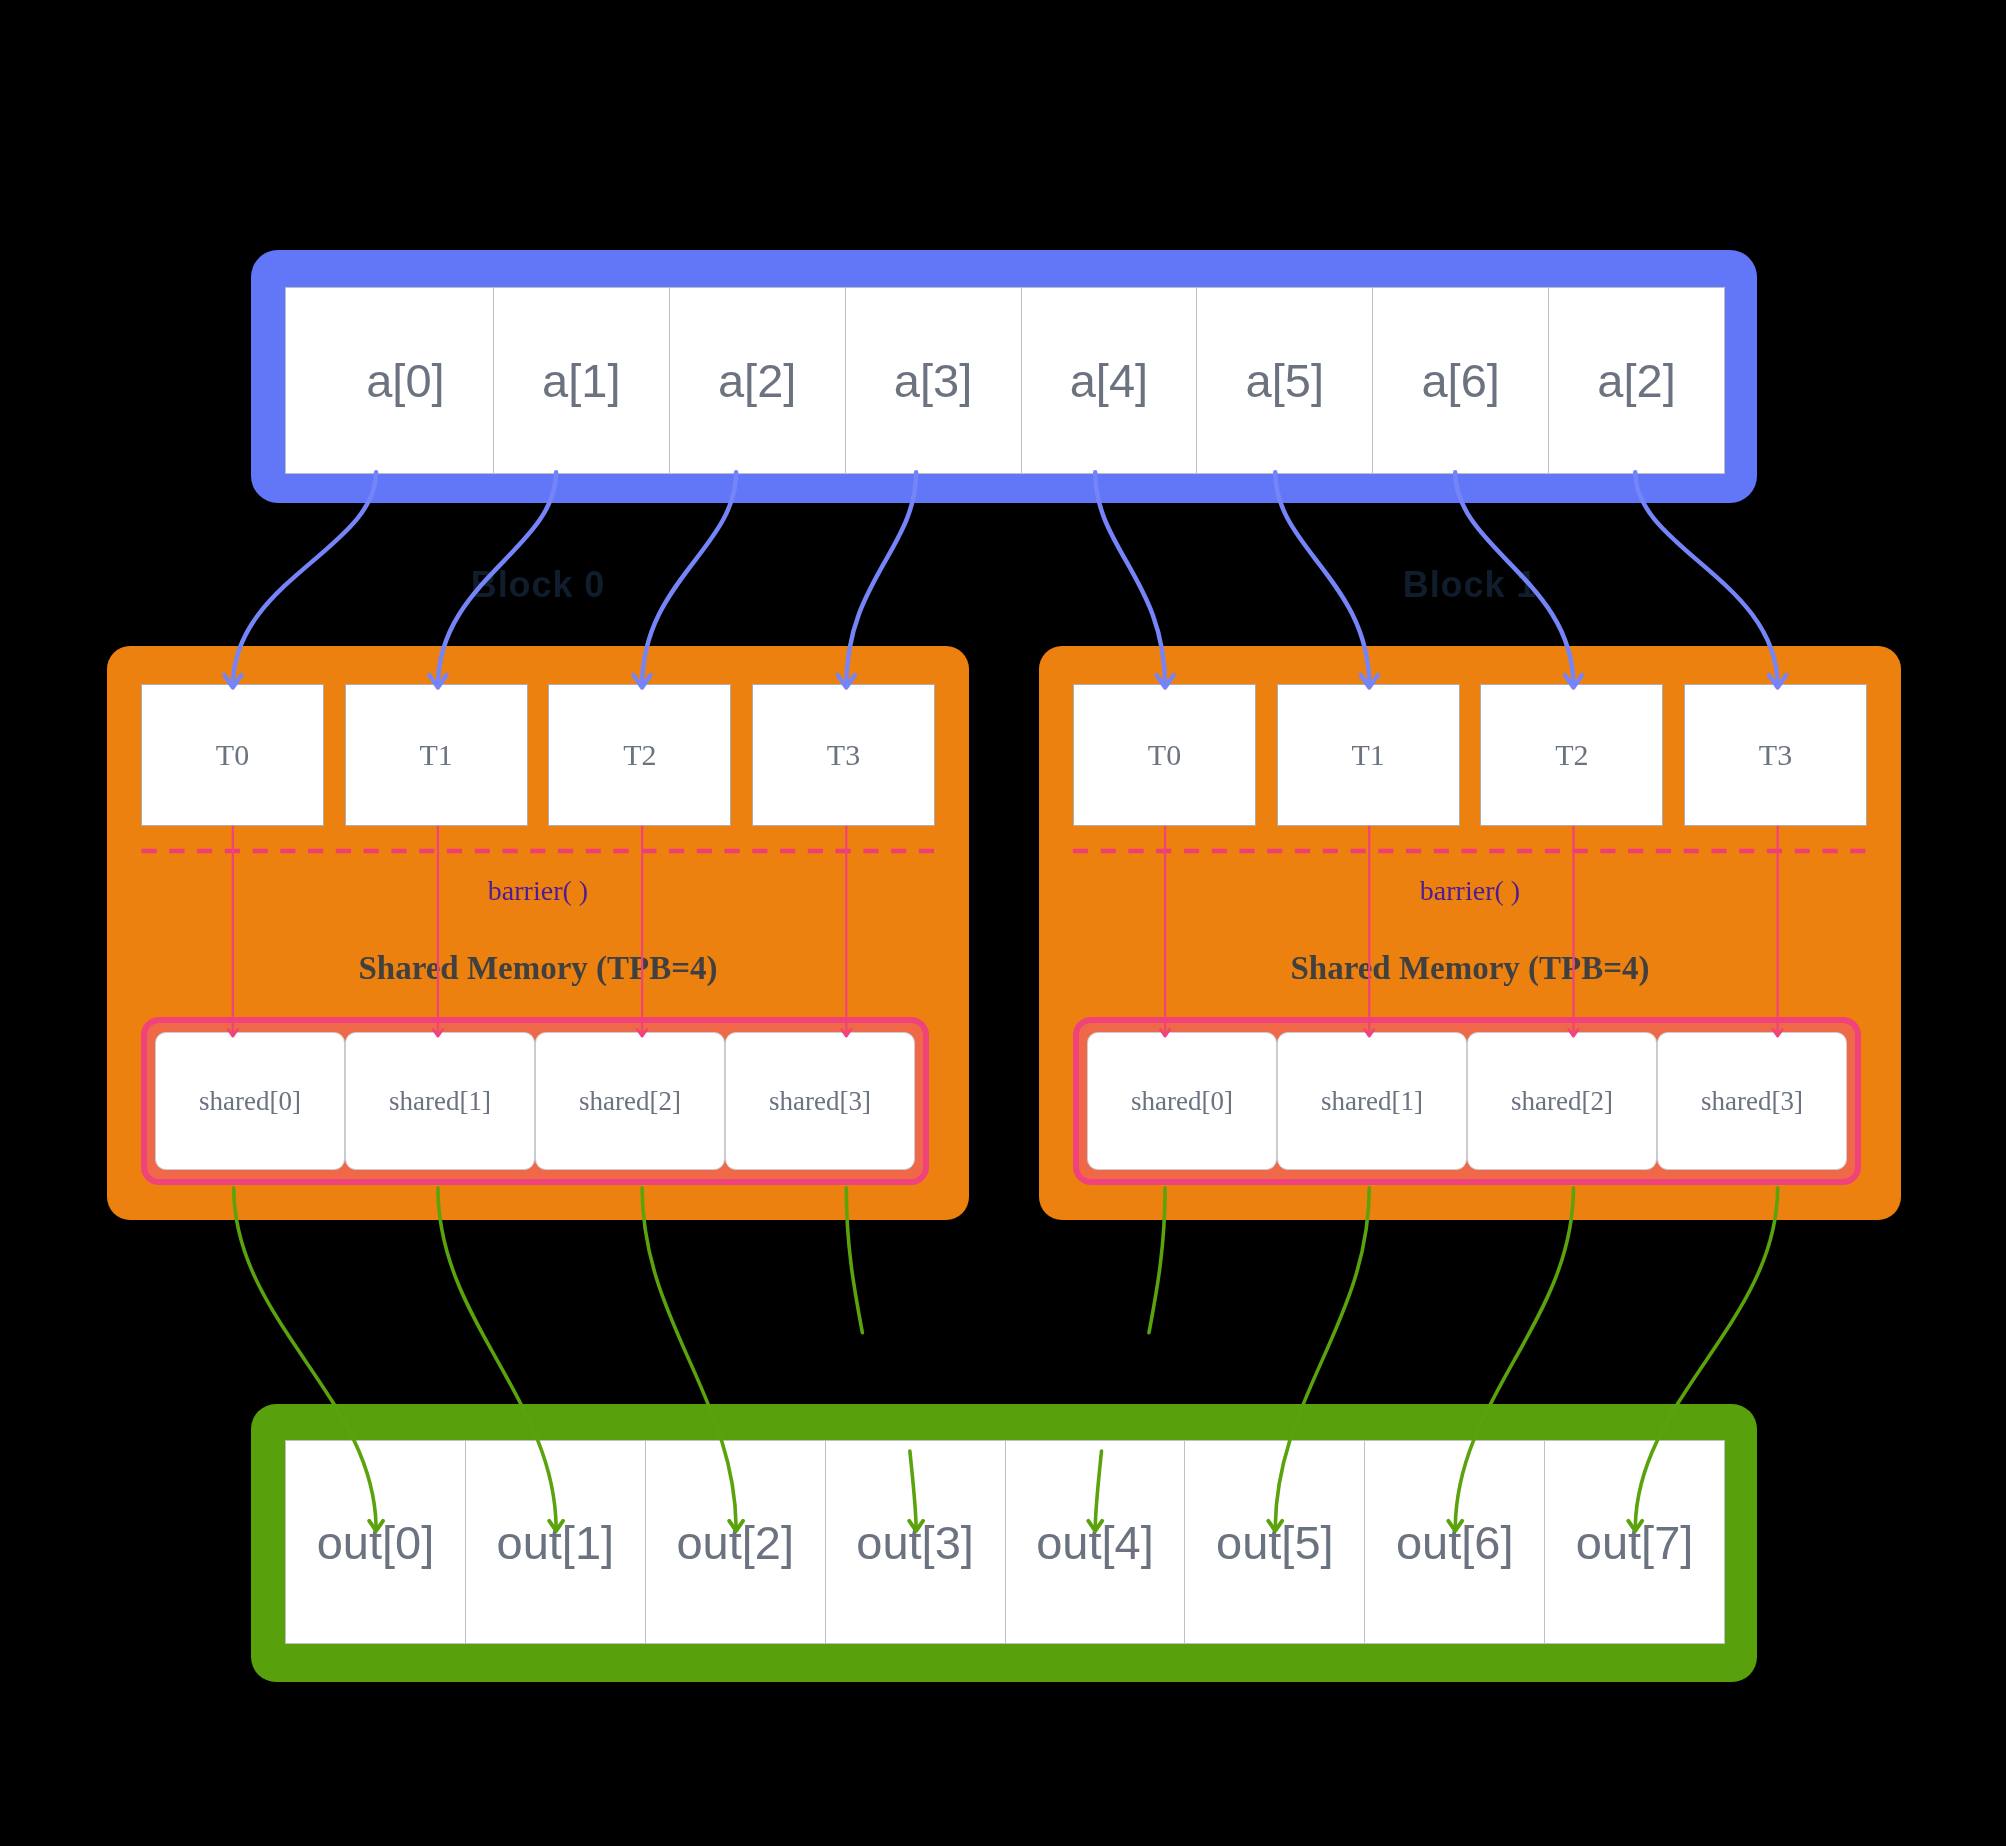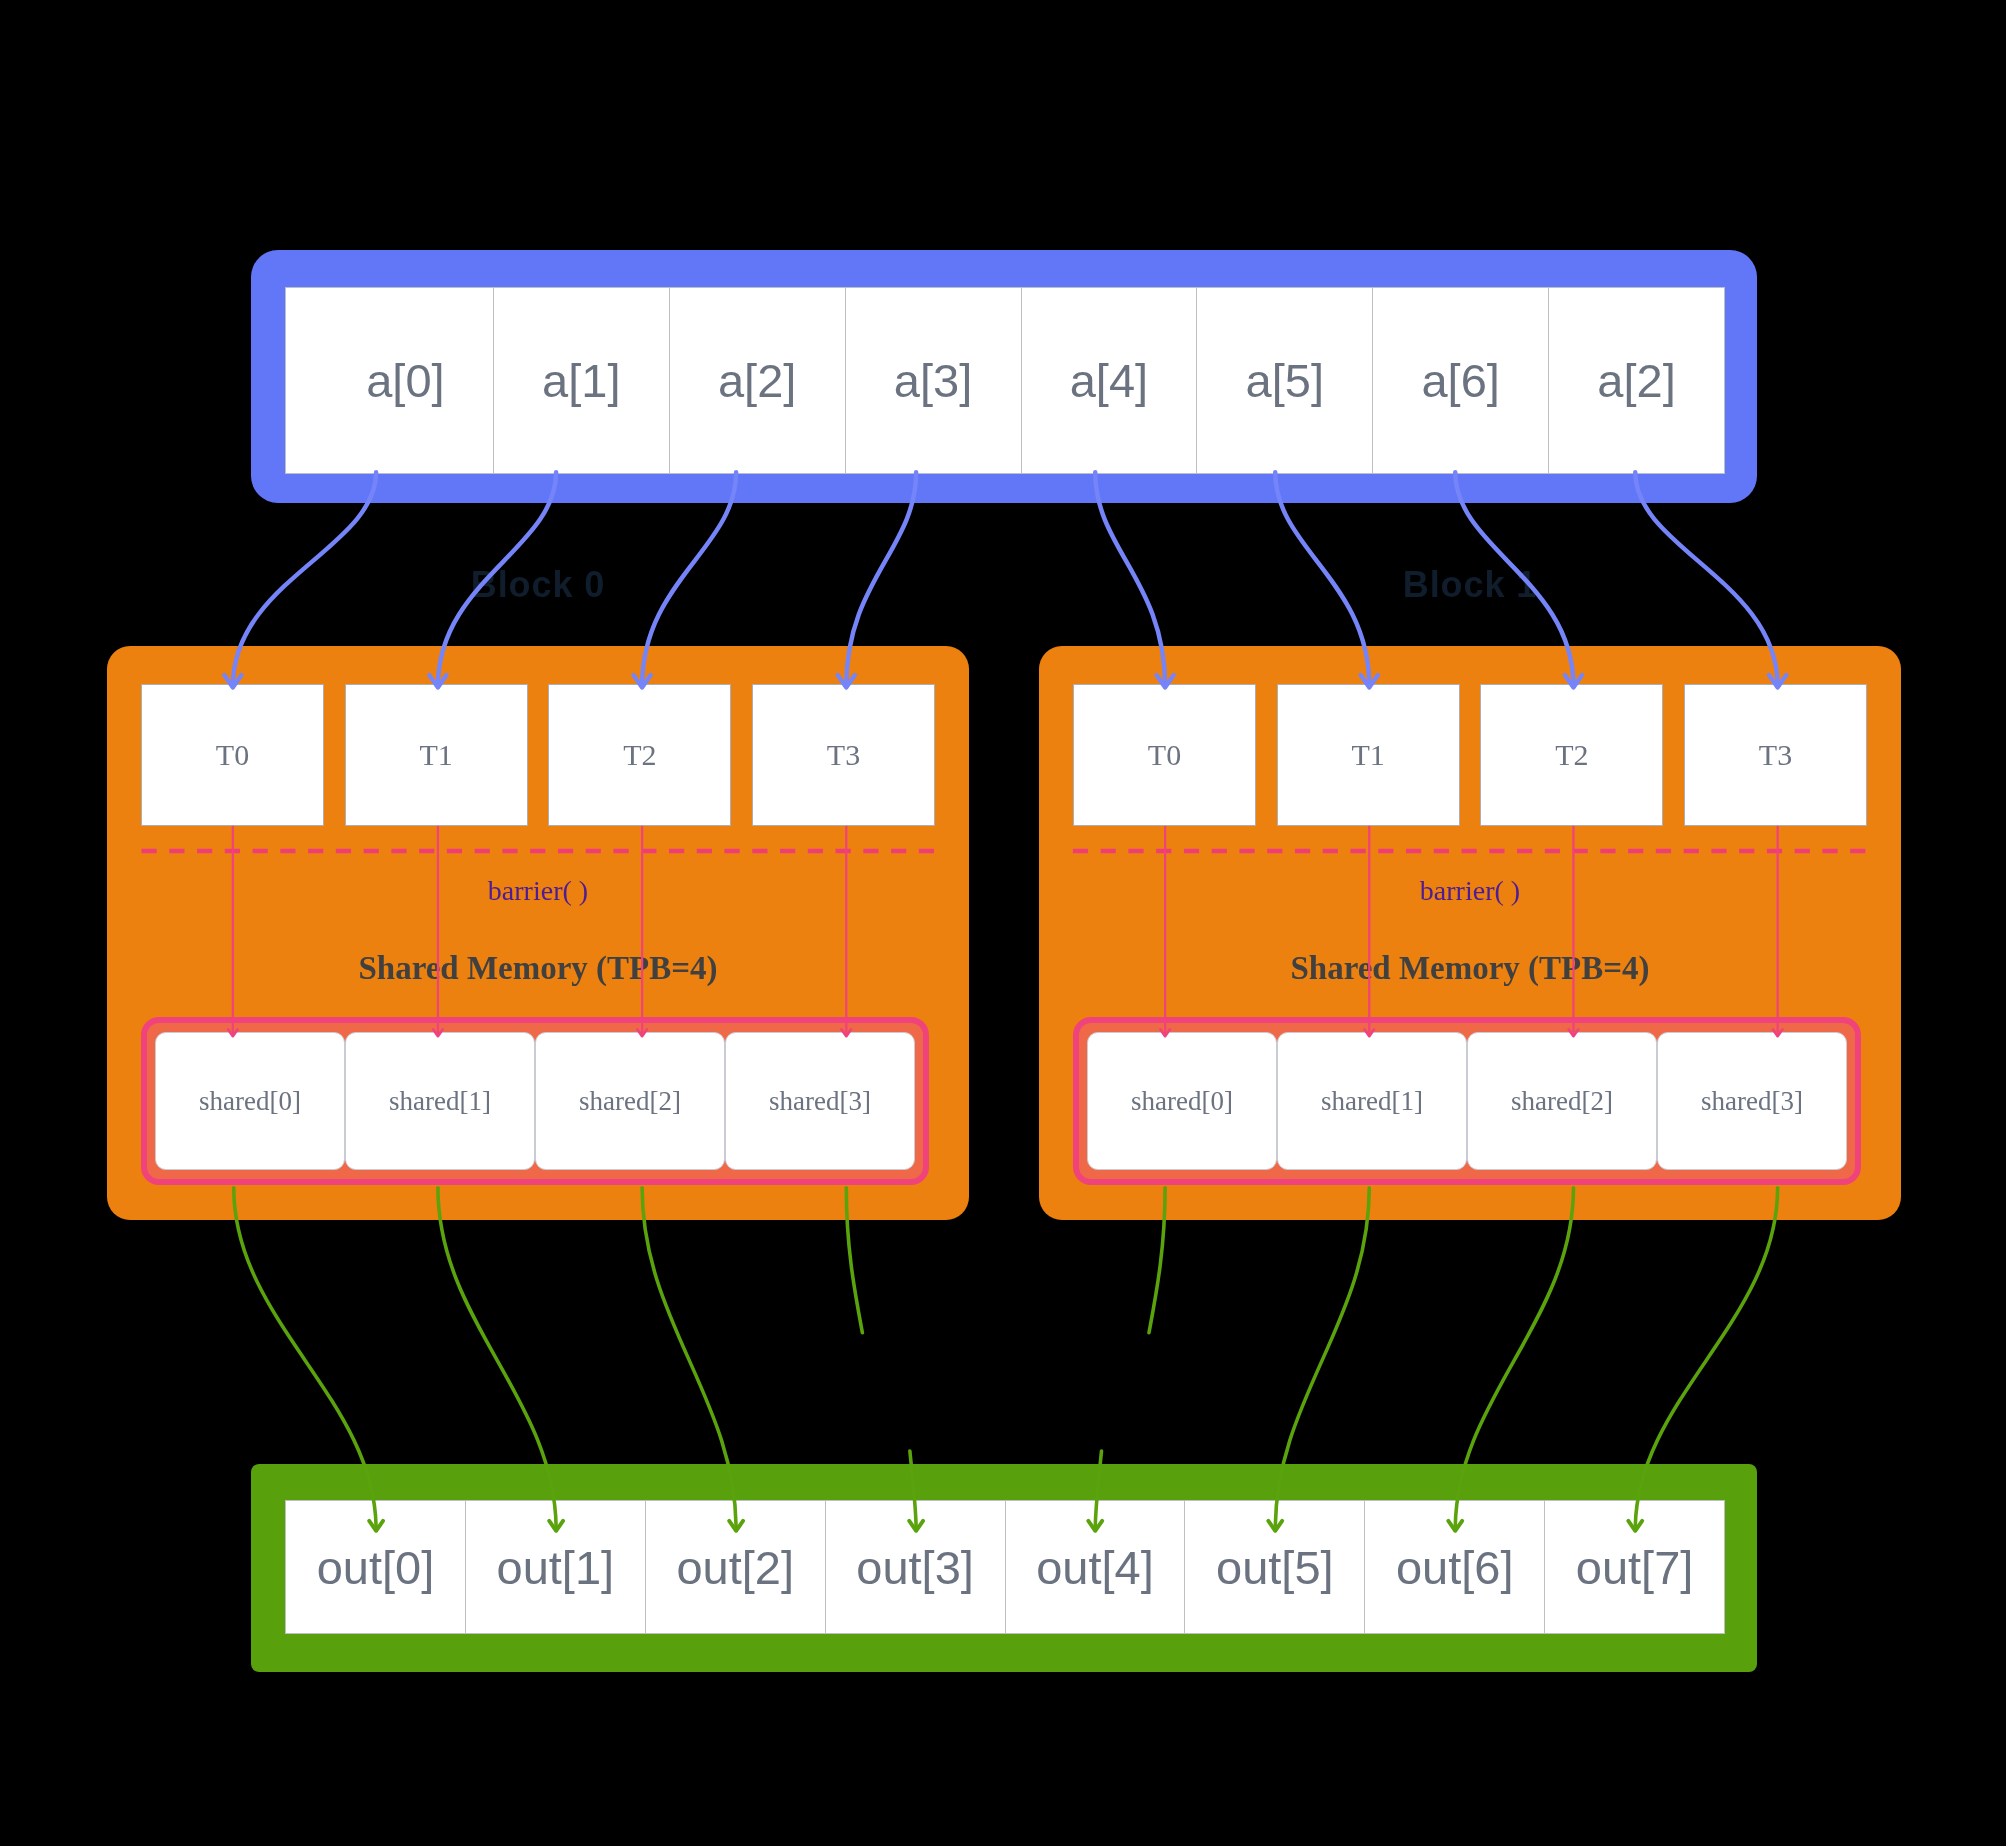--- a/index.html
+++ b/index.html
@@ -7,21 +7,21 @@
     position:relative;
     width:2006px;
     height:1847px;
     background:#000000;
     font-family:"Liberation Sans", sans-serif;
     overflow:hidden;
   }
   
   .array-box{position:absolute;left:251px;width:1506px;box-sizing:border-box;}
   .array-box.blue{top:250px;height:253px;background:#6277F8;border-radius:27px;}
-  .array-box.green{top:1464px;height:208px;background:#58A00C;border-radius:8px;}
+  .array-box.green{top:1404px;height:278px;background:#58A00C;border-radius:25px;}
   .strip{
     position:absolute;left:34px;right:32px;
     background:#ffffff;border:1.8px solid #BCBFC4;
     display:flex;box-sizing:border-box;
   }
   .array-box.blue  .strip{top:37px;bottom:29px;padding-left:32px;}
   .array-box.green .strip{top:36px;bottom:38px;}
   .strip .cell{
     flex:1;display:flex;align-items:center;justify-content:center;
     border-right:1.8px solid #BCBFC4;

